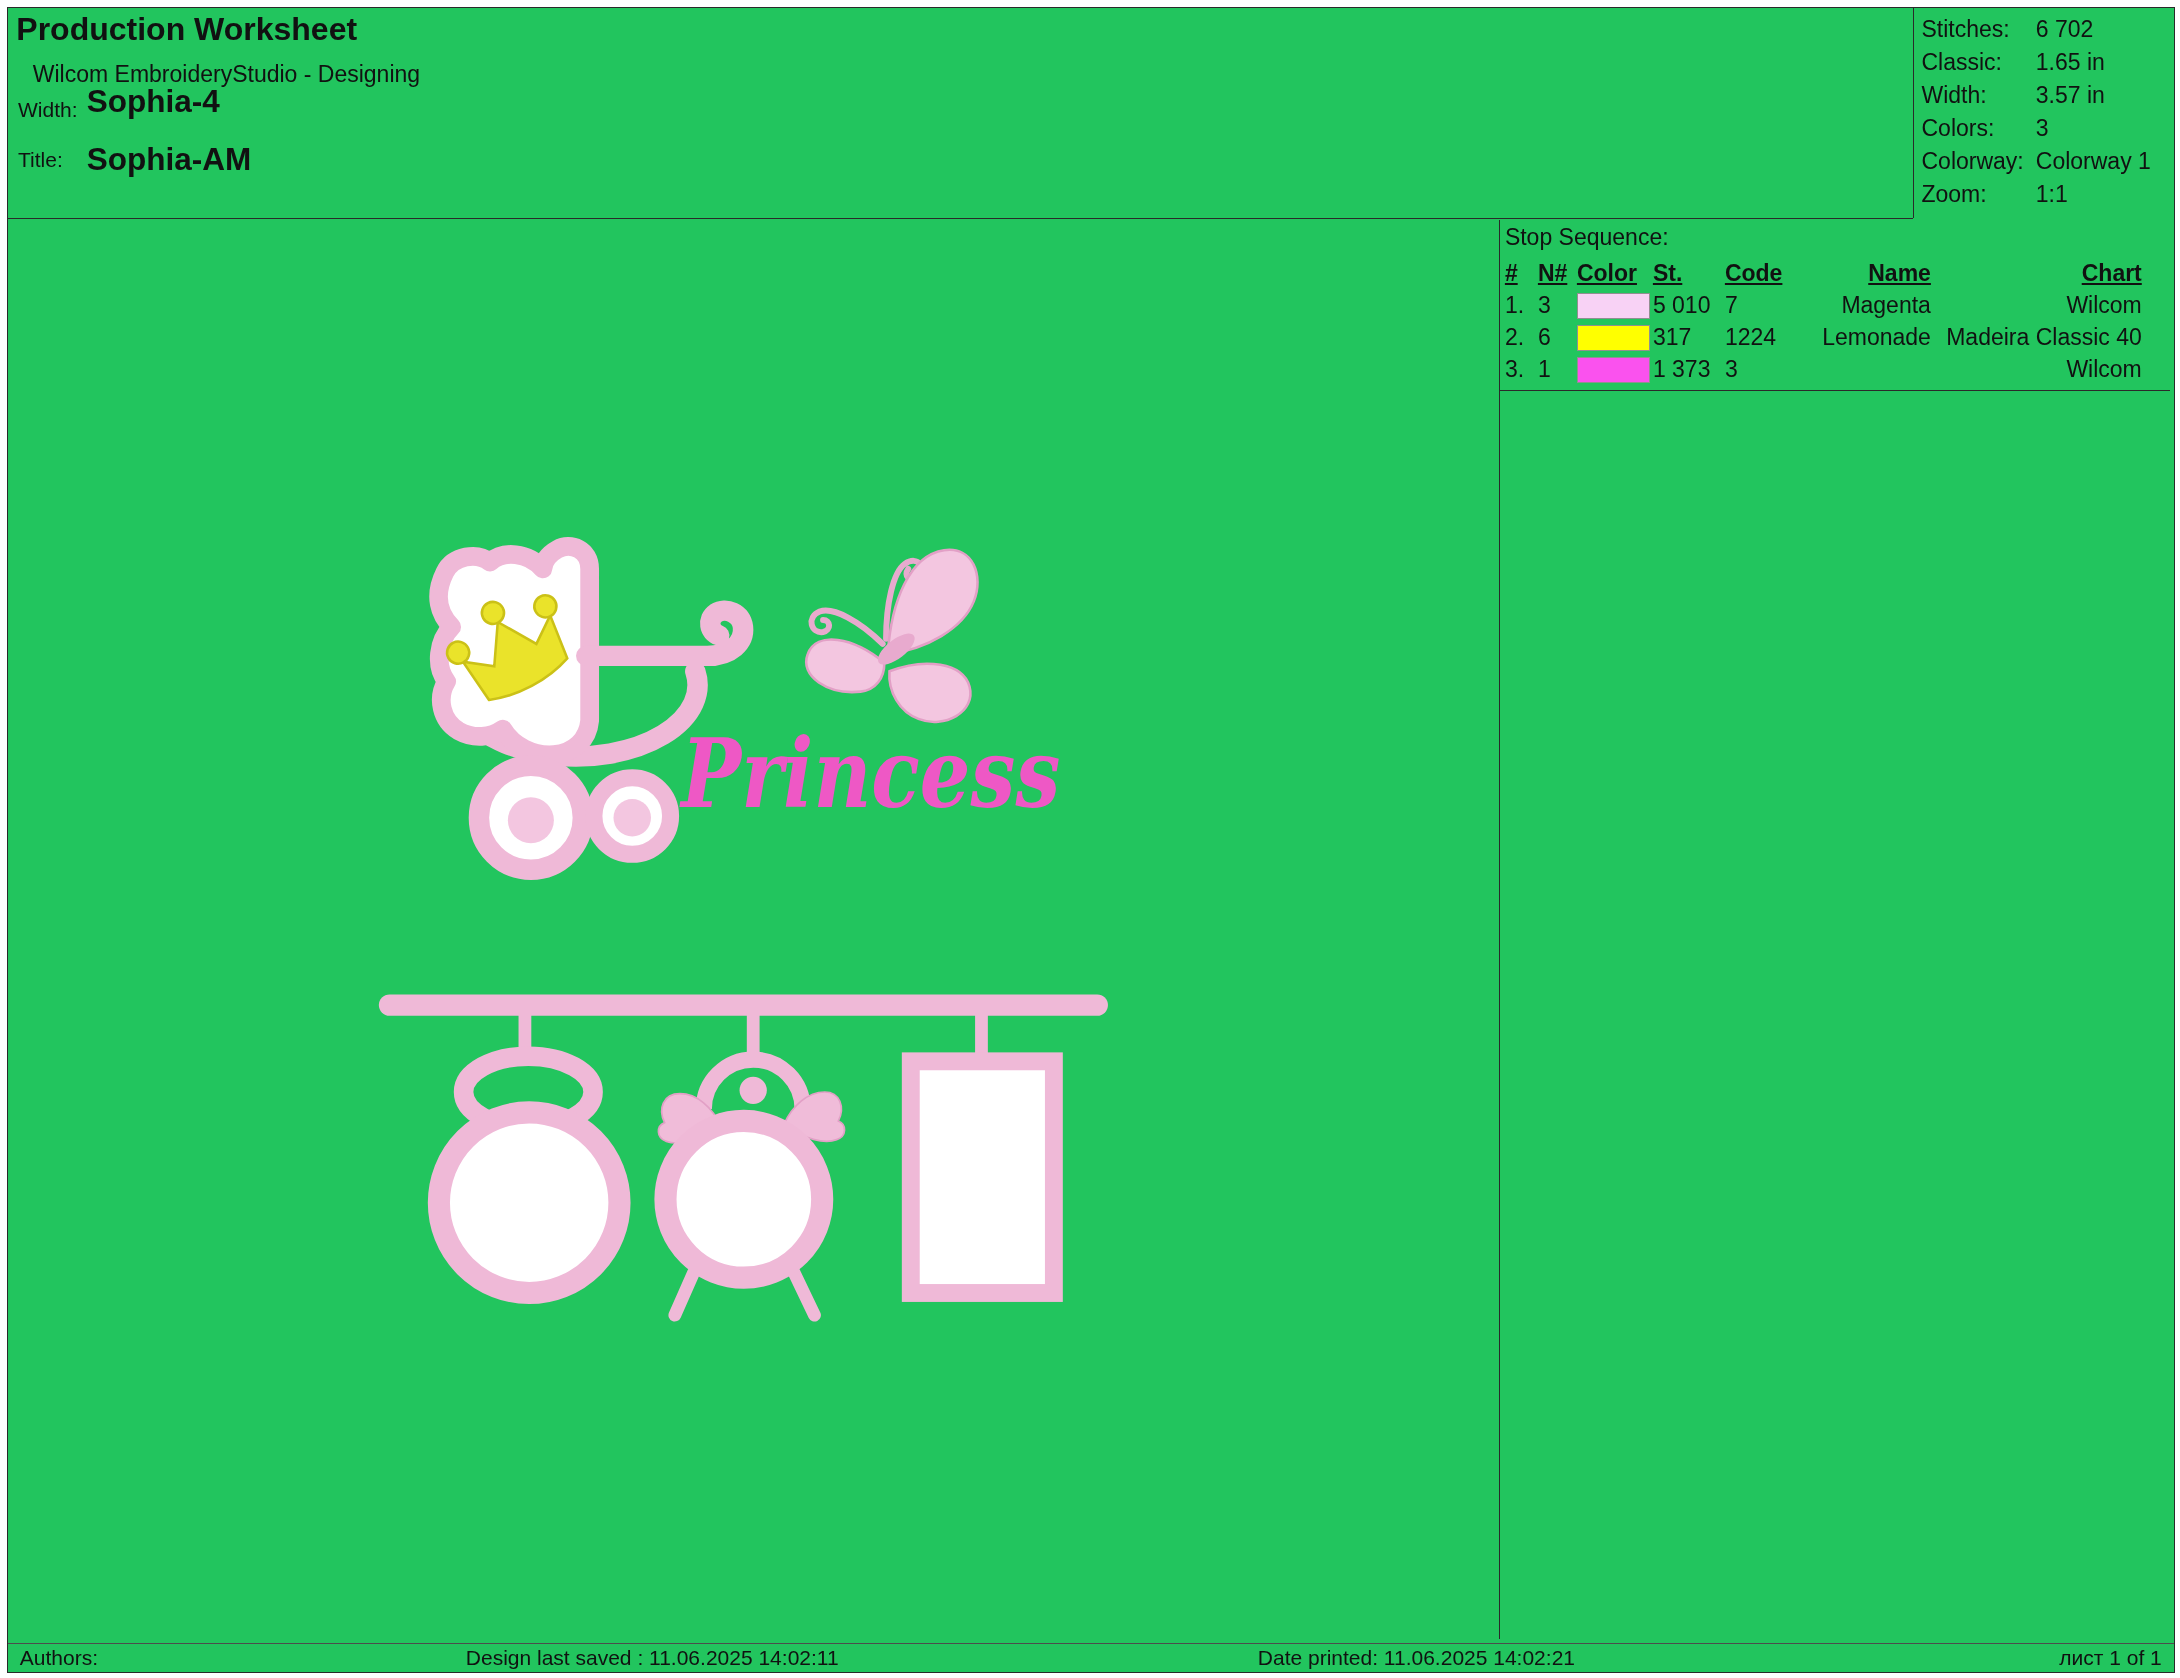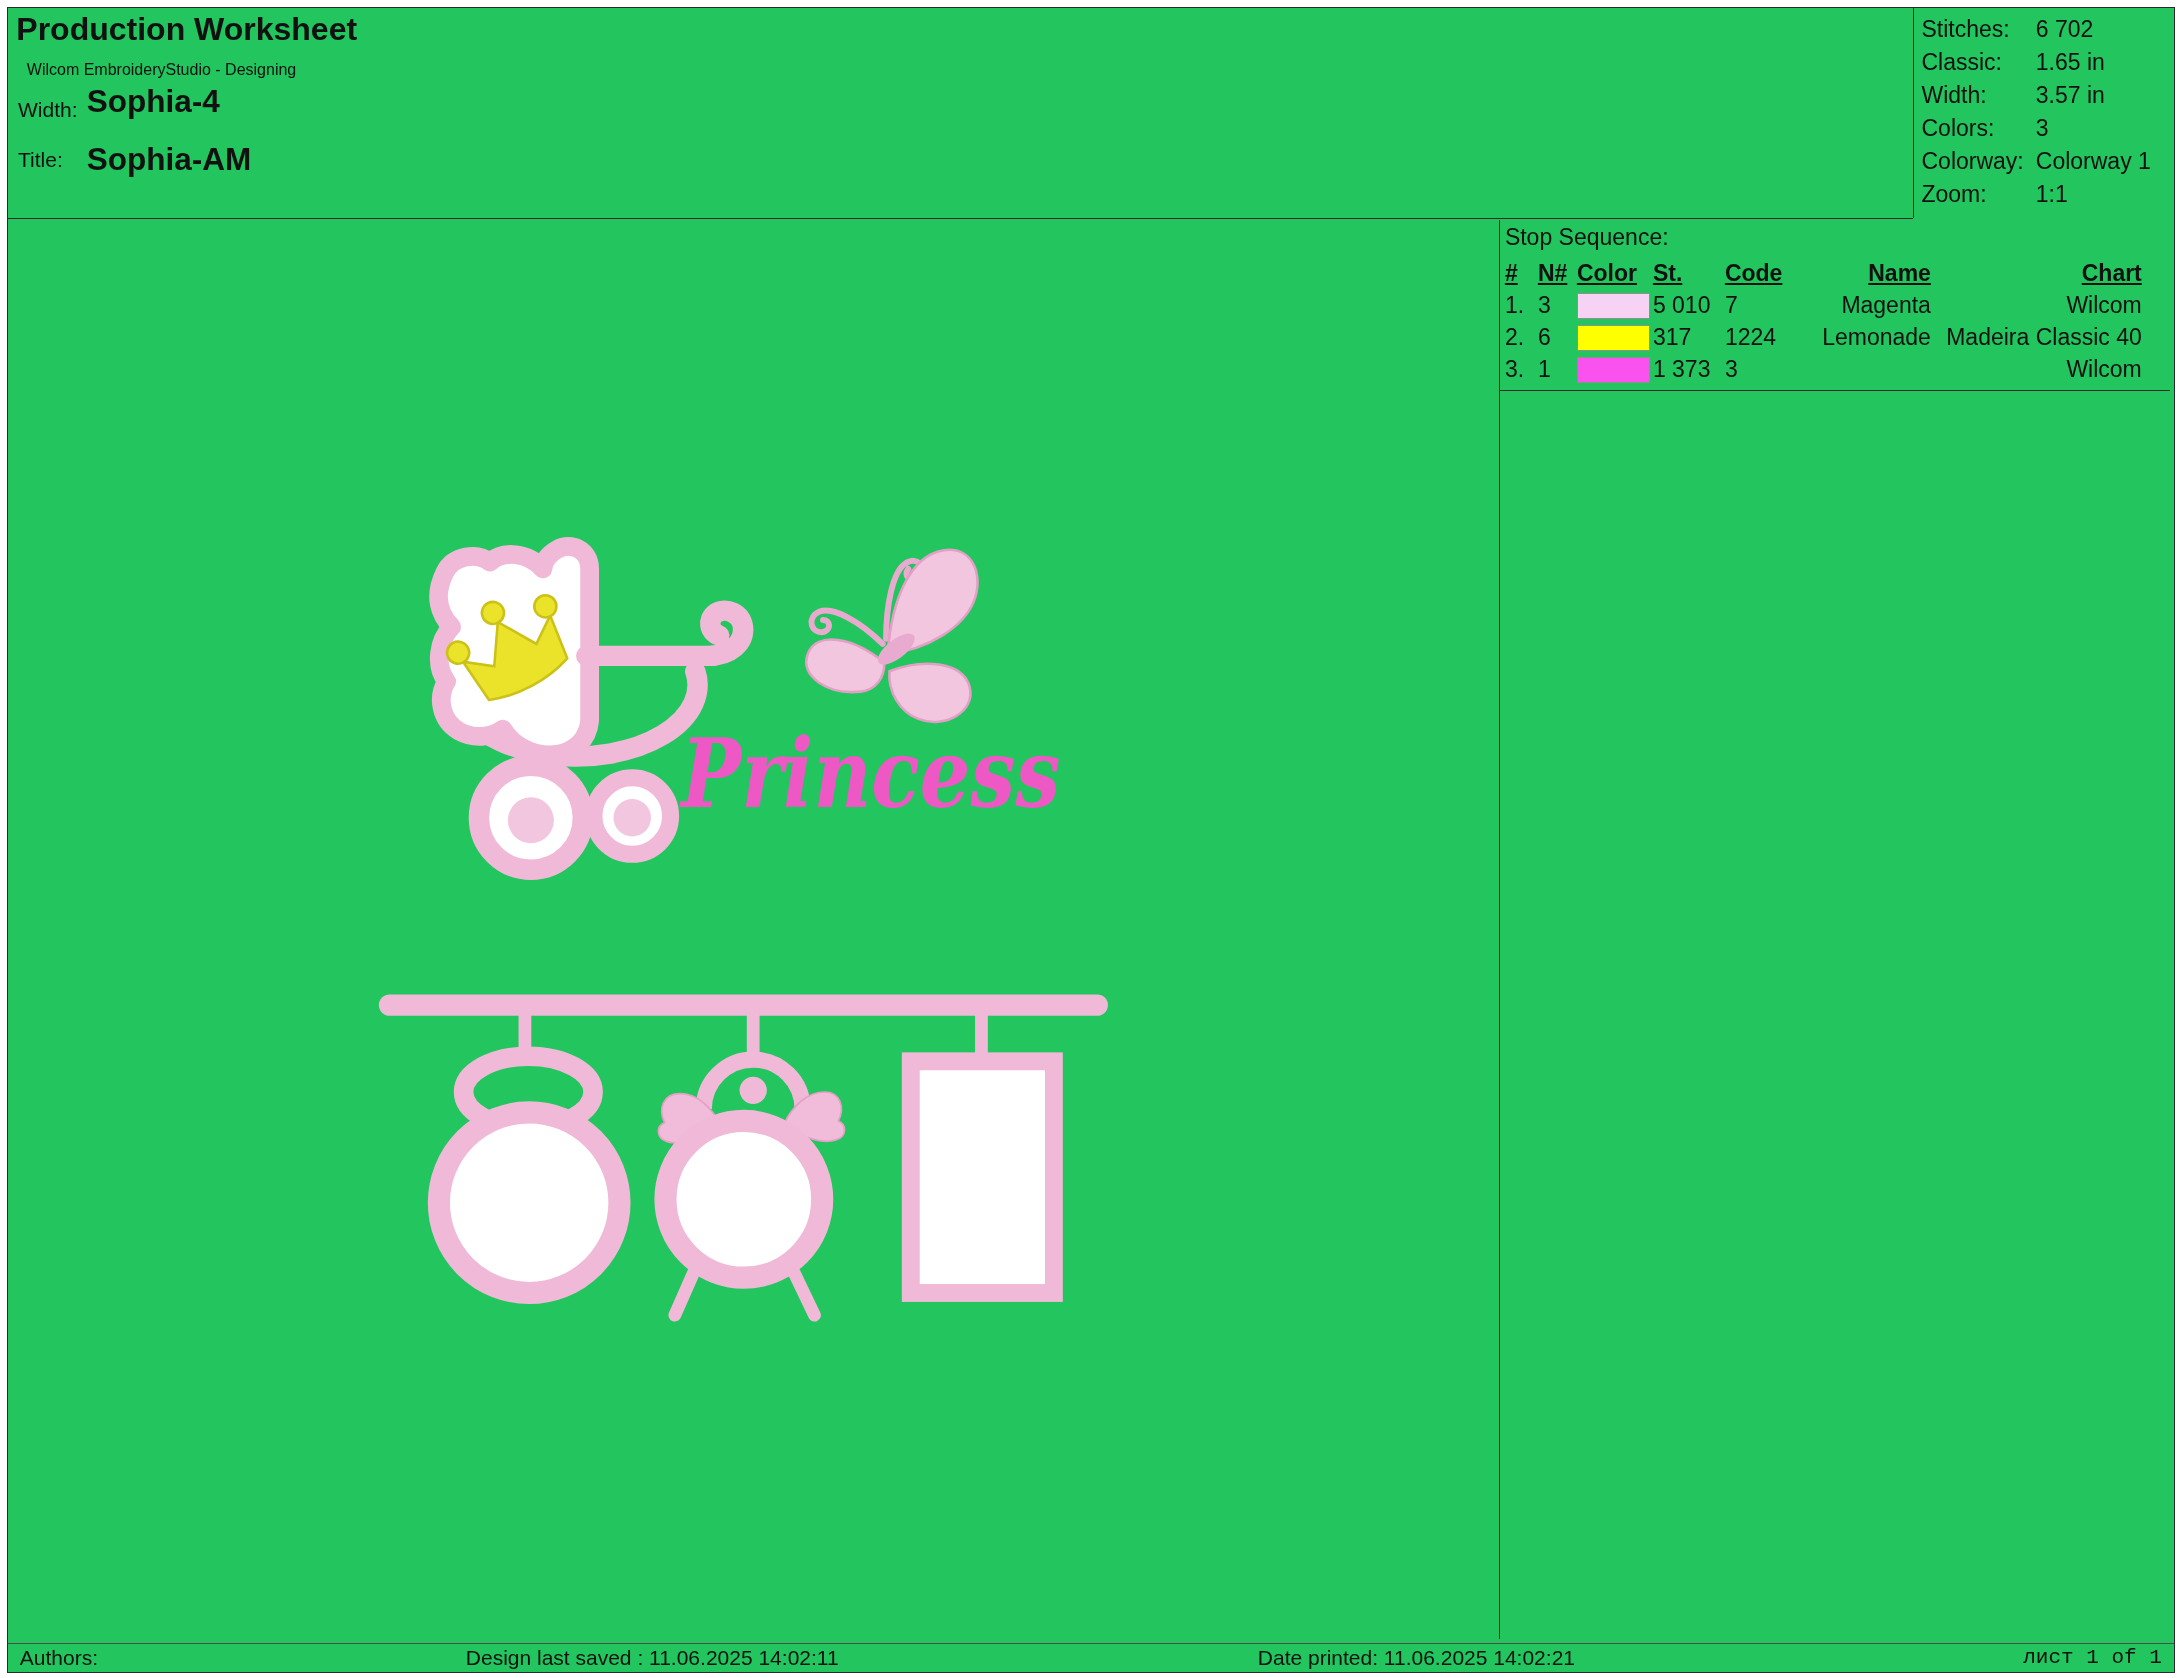--- a/index.html
+++ b/index.html
@@ -1,21 +1,21 @@
 <!DOCTYPE html>
 <html style="font-size:13.6px"><head>
 <meta charset="utf-8">
 <style>
   html,body{margin:0;padding:0;background:#fff;width:2181px;height:1678px;
     font-family:"Liberation Sans",sans-serif;color:#111;}
   .sheet{position:absolute;left:6.8px;top:6.8px;width:2166px;height:1664px;border:1.7px solid #2a2a2a;background:#22c55e;}
   
   .header{position:absolute;left:0;top:0;width:1905px;height:210px;border-bottom:1.7px solid #2a2a2a;}
   .h-title{position:absolute;left:8.5px;top:3.4px;font-size:32px;font-weight:bold;}
-  .h-sub{position:absolute;left:19px;top:53px;font-size:16px;text-align:center;}
+  .h-sub{position:absolute;left:25px;top:53px;font-size:23px;text-align:center;}
   .lbl-design{position:absolute;left:10.2px;top:90px;font-size:21px;}
   .val-design{position:absolute;left:79px;top:75px;font-size:31.5px;font-weight:bold;}
   .lbl-title{position:absolute;left:10.2px;top:140px;font-size:21px;}
   .val-title{position:absolute;left:79px;top:133px;font-size:31.5px;font-weight:bold;}
   
   .infobox{position:absolute;left:1905px;top:0;width:256px;height:210px;border-left:1.7px solid #2a2a2a;padding-top:5.1px;box-sizing:border-box;}
   .info-row{position:relative;height:33px;font-size:23px;}
   .info-row .lab{position:absolute;left:7.7px;top:3.4px;}
   .info-row .val{position:absolute;left:122px;top:3.4px;}
   
@@ -27,21 +27,21 @@
   .hd{font-weight:bold;text-decoration:underline;}
   .ra{text-align:left;}
   .padl{padding-left:15.3px;text-align:right;}
   .swatch{width:71px;height:24px;border:0.9px solid #909090;margin-top:4.3px;}
   
   .footer{position:absolute;left:0;bottom:0;width:100%;height:29px;border-top:1.7px solid #4d4d4d;box-sizing:border-box;font-size:21px;}
   .footer span{position:absolute;top:2.6px;white-space:nowrap;}
   .f-authors{left:12px;}
   .f-saved{left:458px;}
   .f-printed{left:1250px;}
-  .f-sheet{right:12px;font-family:Liberation Mono, monospace;}
+  .f-sheet{right:12px;}
   
   .design-svg{position:absolute;left:0;top:0;width:2181px;height:1678px;}
 </style>
 </head>
 <body>
 
 <div class="sheet">
 
   <div class="header">
     <div class="h-title">Production Worksheet</div>

